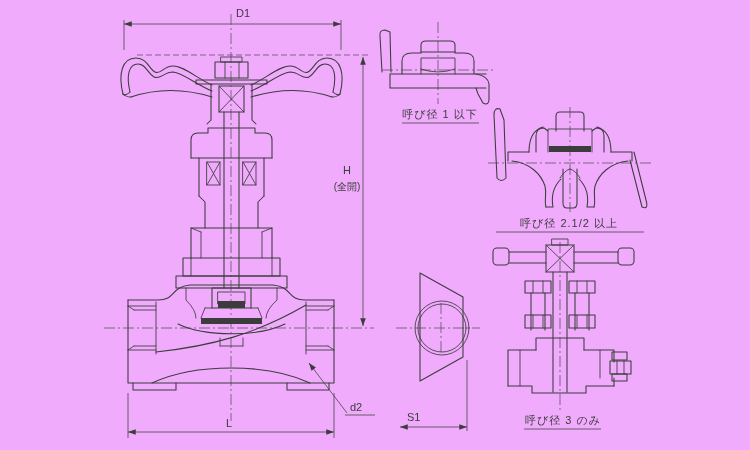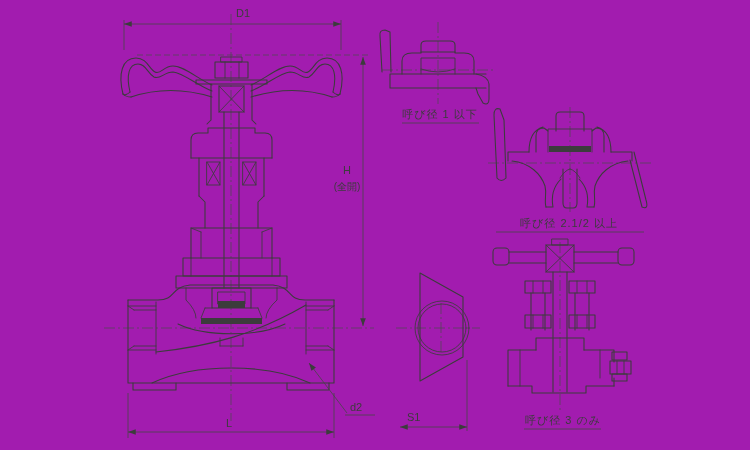--- a/index.html
+++ b/index.html
@@ -1,16 +1,16 @@
 <!DOCTYPE html>
 <html><head>
 <meta charset="utf-8">
 <style>
   html,body{margin:0;padding:0;background:#fff;}
-  .stage{position:relative;width:750px;height:450px;background:#a21caf;overflow:hidden;
+  .stage{position:relative;width:750px;height:450px;background:#f0abfc;overflow:hidden;
          font-family:"Liberation Sans",sans-serif;}
   svg{position:absolute;left:0;top:0;}
   svg text{fill:#3c3c3c;font-family:"Liberation Sans","DejaVu Sans",sans-serif;}
   .geo{stroke:#3c3c3c;stroke-width:1.05;fill:none;stroke-linecap:round;stroke-linejoin:round;}
   .geo2{stroke:#3c3c3c;stroke-width:.85;fill:none;stroke-linecap:round;stroke-linejoin:round;}
   .dim{stroke:#464646;stroke-width:.8;fill:none;}
   .cl{stroke:#4a4a4a;stroke-width:.7;fill:none;stroke-dasharray:11 3 2 3;}
   .dash{stroke:#4a4a4a;stroke-width:.7;fill:none;stroke-dasharray:6 3;}
   .fillp{fill:#3c3c3c;stroke:none;}
   .lbl{font-size:11px;}

